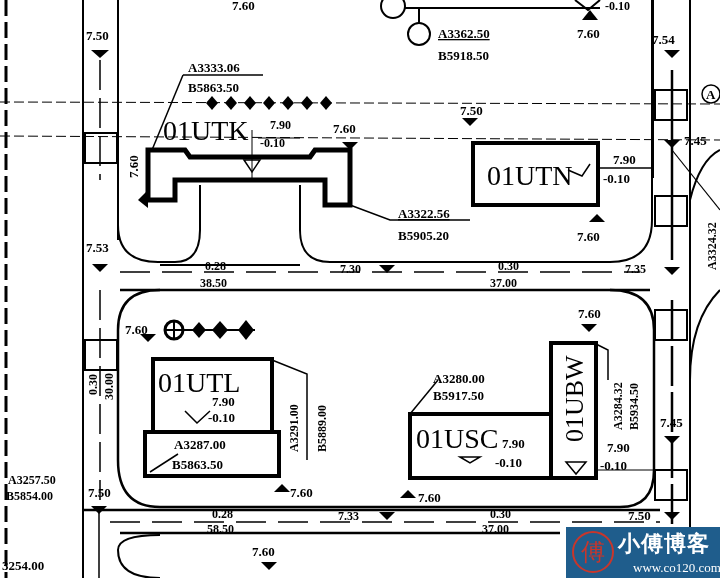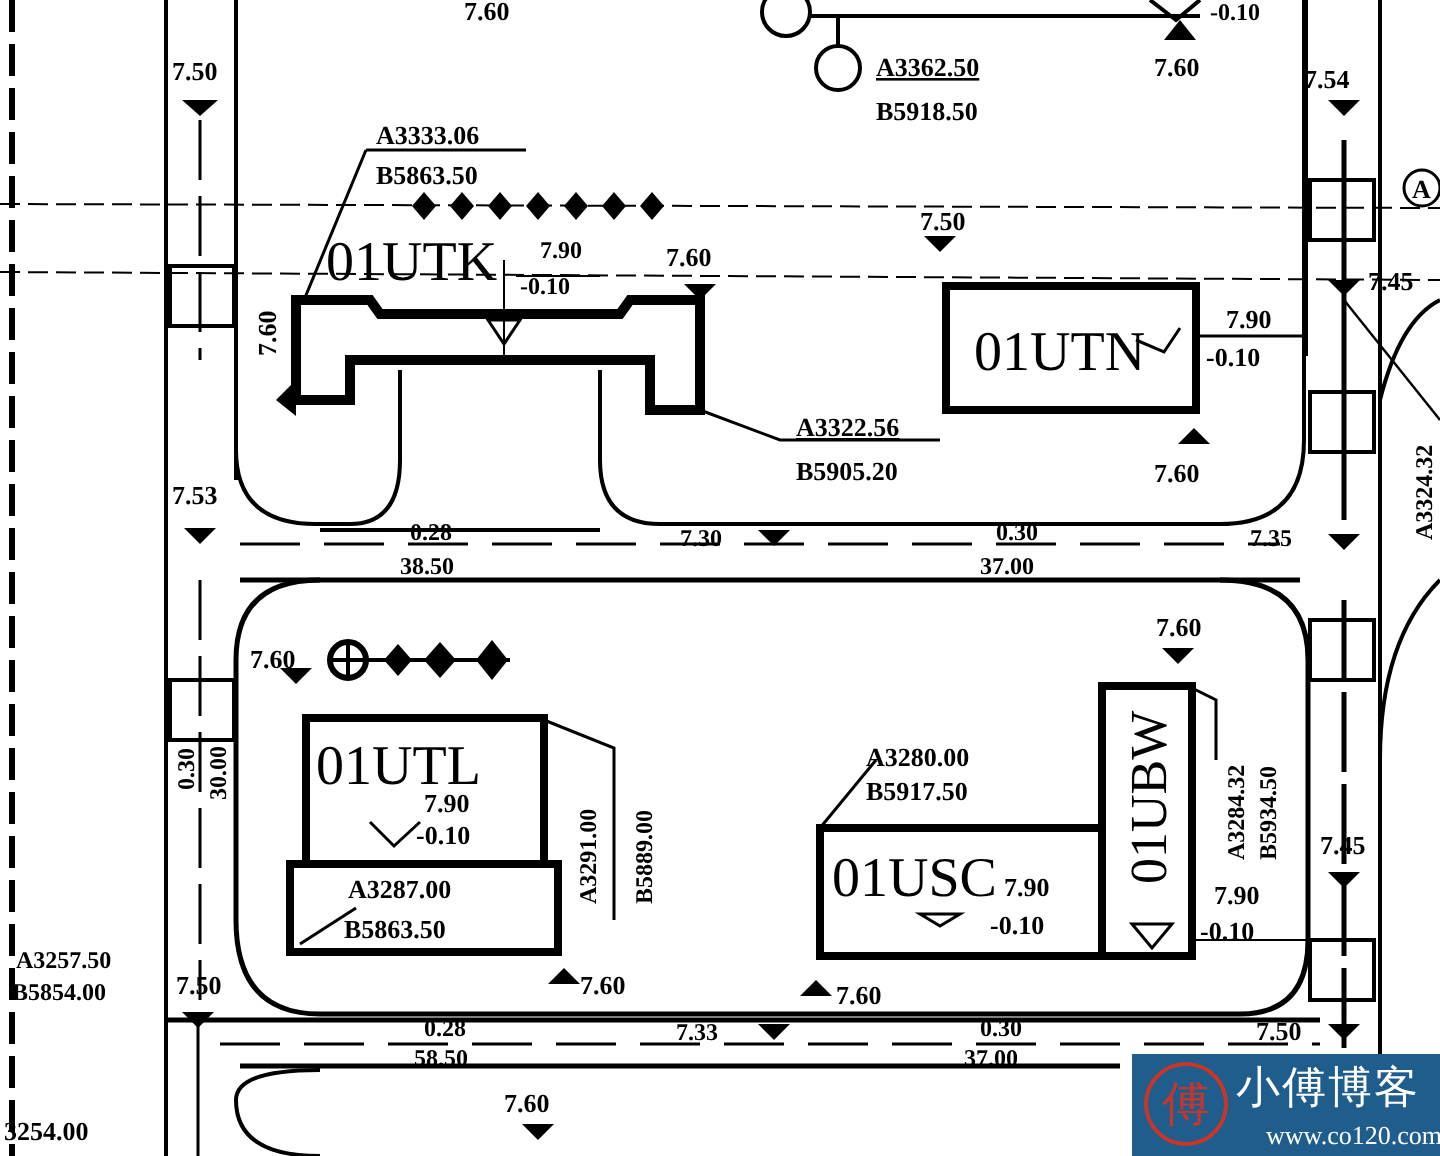--- a/index.html
+++ b/index.html
@@ -2,21 +2,21 @@
 <html><head>
 <meta charset="utf-8">
 <style>
   html,body{margin:0;padding:0;background:#ffffff;}
   #canvas{position:relative;width:720px;height:578px;overflow:hidden;background:#fff;}
   svg{position:absolute;left:0;top:0;}
   .t{font-family:"Liberation Serif","DejaVu Serif",serif;fill:#000;font-weight:bold;}
   .big{font-family:"Liberation Serif","DejaVu Serif",serif;fill:#000;font-weight:normal;}
   .wm{position:absolute;left:566px;top:527px;width:154px;height:51px;background:#1f5d8c;}
   .wm-seal{position:absolute;left:6px;top:4px;width:38px;height:38px;border-radius:50%;border:2px solid #c8362b;background:#1f5d8c;color:#c8362b;font-family:"DejaVu Serif",serif;font-size:24px;line-height:38px;text-align:center;}
-  .wm-title{position:absolute;left:52px;top:2px;color:#fff;font-family:"DejaVu Sans",sans-serif;font-size:22px;letter-spacing:1px;}
+  .wm-title{position:absolute;left:52px;top:2px;color:#fff;font-family:"DejaVu Sans",sans-serif;font-size:22px;letter-spacing:1px;font-weight:bold;}
   .wm-url{position:absolute;left:52px;top:33px;color:#fff;font-family:"Liberation Serif",serif;font-size:13px;margin-left:15px;}
 </style>
 </head>
 <body>
 
 <div id="canvas">
 <svg width="720" height="578" viewBox="0 0 720 578" xmlns="http://www.w3.org/2000/svg">
   <defs>
     <marker id="tri" markerWidth="1" markerHeight="1"></marker>
   </defs>

